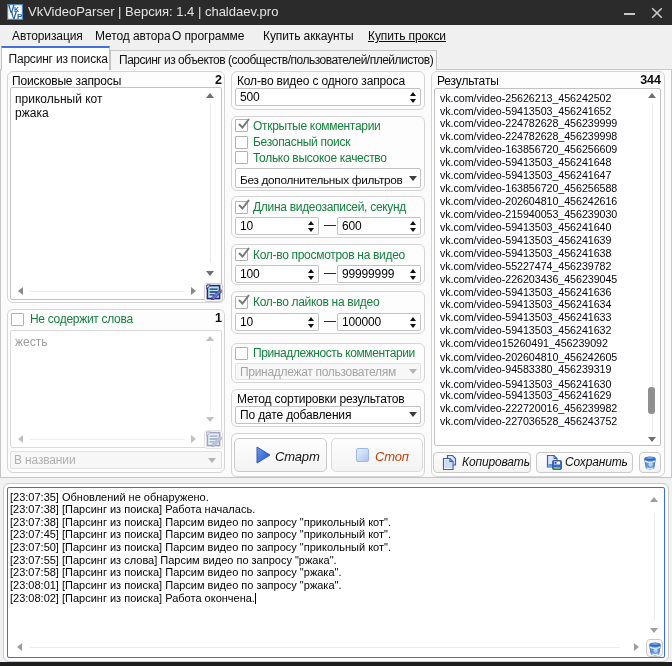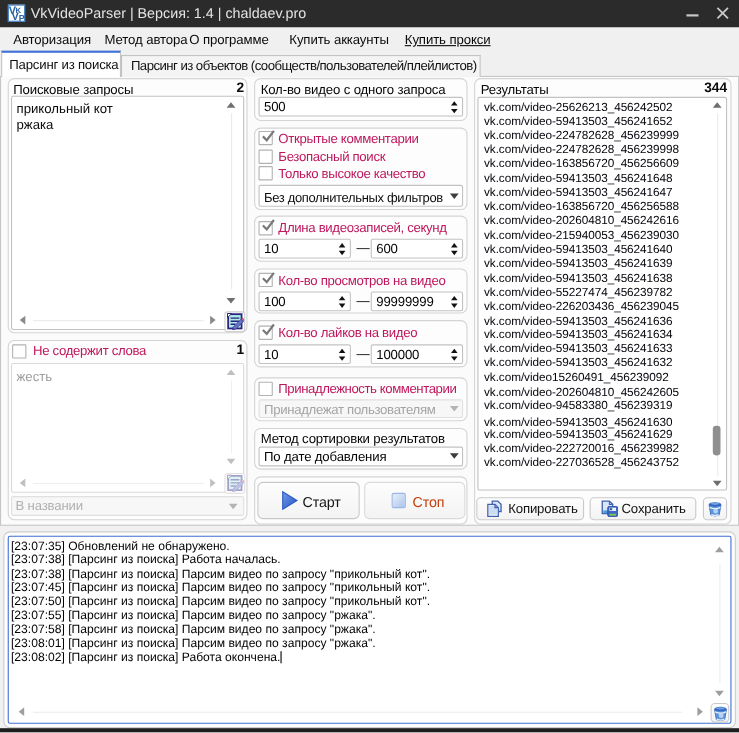--- a/index.html
+++ b/index.html
@@ -20,38 +20,38 @@
 .pane{left:0;top:69px;width:672px;height:409px;background:#fbfbfb;border:1px solid #c6c6c6;}
 .gb{border:1px solid #d4d4d4;border-radius:6px;background:#fdfdfd;}
 .gt{font-size:12px;letter-spacing:-0.15px;color:#060606;}
 .cnt{font-size:12.5px;font-weight:bold;color:#0c0c0c;}
 .inp{background:#fff;border:1px solid #c2c2c2;border-radius:2px;}
 .inp-dis{background:#f7f7f7;border:1px solid #e0e0e0;border-radius:2px;}
 .litem{font-size:12px;color:#0c0c0c;white-space:nowrap;}
 .ritem{font-size:10.7px;letter-spacing:-0.05px;color:#05050c;white-space:nowrap;}
 .logline{font-size:11px;color:#020202;white-space:nowrap;}
 .cb{width:13px;height:13px;background:#fff;border:1px solid #b2b2b2;border-radius:1px;}
-.cblbl{font-size:12px;letter-spacing:-0.3px;color:#be185d;}
+.cblbl{font-size:12px;letter-spacing:-0.3px;color:#15803d;}
 .tri-u{width:0;height:0;border-left:4px solid transparent;border-right:4px solid transparent;border-bottom:5px solid #6f6f6f;}
 .tri-d{width:0;height:0;border-left:4px solid transparent;border-right:4px solid transparent;border-top:5px solid #6f6f6f;}
 .tri-l{width:0;height:0;border-top:4px solid transparent;border-bottom:4px solid transparent;border-right:5px solid #8a8a8a;}
 .tri-r{width:0;height:0;border-top:4px solid transparent;border-bottom:4px solid transparent;border-left:5px solid #8a8a8a;}
 .dis .tri-u{border-bottom-color:#c0c0c0;}
 .dis .tri-d{border-top-color:#c0c0c0;}
 .dis .tri-l{border-right-color:#c0c0c0;}
 .dis .tri-r{border-left-color:#c0c0c0;}
 .sp-u{width:0;height:0;border-left:3.5px solid transparent;border-right:3.5px solid transparent;border-bottom:4.5px solid #111;}
 .sp-d{width:0;height:0;border-left:3.5px solid transparent;border-right:3.5px solid transparent;border-top:4.5px solid #111;}
 .co-d{width:0;height:0;border-left:4.6px solid transparent;border-right:4.6px solid transparent;border-top:5px solid #3d3d3d;}
 .co-d.gray{border-top-color:#b4b4b4;}
 .spin-val{font-size:12px;letter-spacing:-0.15px;color:#040404;}
 .track-v{width:1px;background:#eaeaea;}
 .track-h{height:1px;background:#eaeaea;}
 .btn{background:linear-gradient(#fdfdfd,#f3f3f3);border:1px solid #c9c9c9;border-radius:4px;}
-.btn-txt{font-size:12px;letter-spacing:-0.15px;color:#141414;}
+.btn-txt{font-size:12px;letter-spacing:-0.15px;color:#141414;font-style:italic;}
 .logbox{left:7px;top:487px;width:658px;height:171px;background:#fff;border:1px solid #3f6fd6;border-radius:2px;}
 .botbar{left:0;top:662px;width:672px;height:4px;background:#1e1e1e;}
 </style></head>
 <body>
 
 <div class="w titlebar"></div>
 <div class="w" style="left:7px;top:4px;width:16px;height:16px;">
 <svg width="16" height="16" viewBox="0 0 16 16">
 <rect x="0" y="0" width="16" height="16" fill="#ffffff"></rect>
 <rect x="0.5" y="0.5" width="15" height="15" fill="none" stroke="#4a86c6" stroke-width="1.4"></rect>
@@ -298,21 +298,21 @@
 </svg>
 
 <div class="w" style="left:3px;top:482.5px;width:666px;height:179px;border:1px solid #cbcbcb;border-radius:6px;background:#fdfdfd;"></div>
 <div class="w logbox"></div>
 <div class="w" id="loglines" style="left:10px;top:490.5px;">
     <div class="logline" style="position:absolute;left:0;top:0px;">[23:07:35] Обновлений не обнаружено.</div>
     <div class="logline" style="position:absolute;left:0;top:12.65px;">[23:07:38] [Парсинг из поиска] Работа началась.</div>
     <div class="logline" style="position:absolute;left:0;top:25.3px;">[23:07:38] [Парсинг из поиска] Парсим видео по запросу "прикольный кот".</div>
     <div class="logline" style="position:absolute;left:0;top:37.95px;">[23:07:45] [Парсинг из поиска] Парсим видео по запросу "прикольный кот".</div>
     <div class="logline" style="position:absolute;left:0;top:50.6px;">[23:07:50] [Парсинг из поиска] Парсим видео по запросу "прикольный кот".</div>
-    <div class="logline" style="position:absolute;left:0;top:63.25px;">[23:07:55] [Парсинг из поиска] Парсим видео по запросу "ржака".</div>
+    <div class="logline" style="position:absolute;left:0;top:63.25px;">[23:07:55] [Парсинг из слова] Парсим видео по запросу "ржака".</div>
     <div class="logline" style="position:absolute;left:0;top:75.9px;">[23:07:58] [Парсинг из поиска] Парсим видео по запросу "ржака".</div>
     <div class="logline" style="position:absolute;left:0;top:88.55px;">[23:08:01] [Парсинг из поиска] Парсим видео по запросу "ржака".</div>
     <div class="logline" style="position:absolute;left:0;top:101.2px;">[23:08:02] [Парсинг из поиска] Работа окончена.<span style="display:inline-block;width:1px;height:11px;background:#000;vertical-align:-2px;"></span></div>
   </div>
 <div class="w" style="left:650px;top:496.5px;width:0;height:0;border-left:4.5px solid transparent;border-right:4.5px solid transparent;border-bottom:5px solid #9e9e9e;"></div>
 <div class="w track-v" style="left:654px;top:513px;height:108px;background:#ececec;"></div>
 <div class="w" style="left:650px;top:627.5px;width:0;height:0;border-left:4.5px solid transparent;border-right:4.5px solid transparent;border-top:5px solid #9e9e9e;"></div>
 <div class="w" style="left:17px;top:643px;width:0;height:0;border-top:4.5px solid transparent;border-bottom:4.5px solid transparent;border-right:5px solid #9e9e9e;"></div>
 <div class="w track-h" style="left:30px;top:646.5px;width:590px;background:#ececec;"></div>
 <div class="w" style="left:634px;top:643px;width:0;height:0;border-top:4.5px solid transparent;border-bottom:4.5px solid transparent;border-left:5px solid #9e9e9e;"></div>

